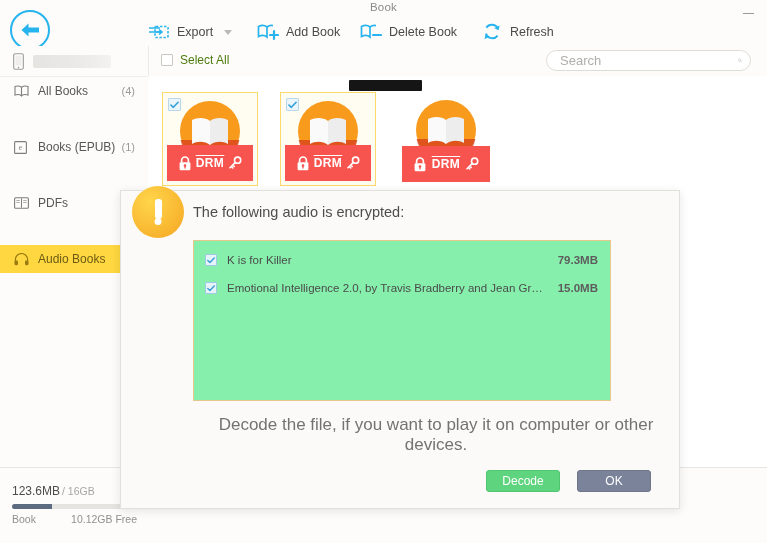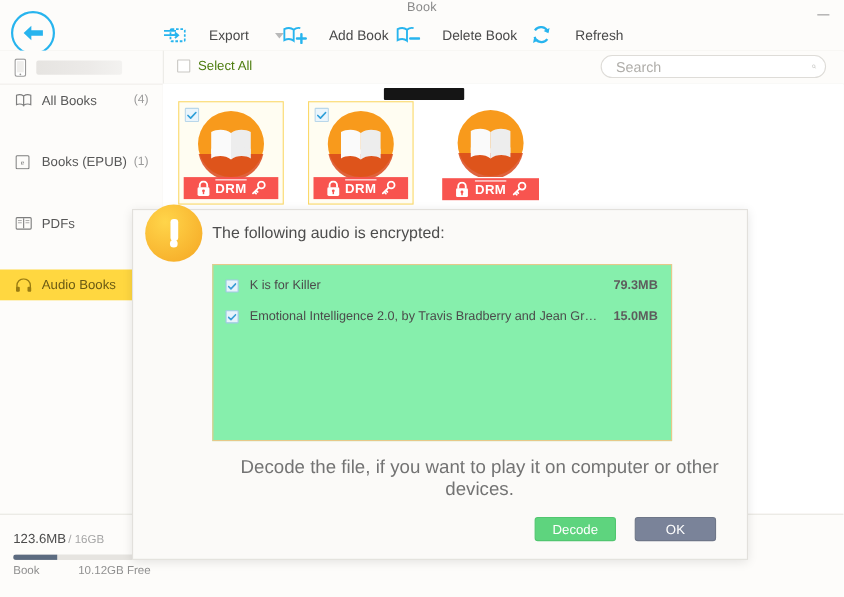--- a/index.html
+++ b/index.html
@@ -31,21 +31,21 @@
   .back-btn{
     position:absolute;left:10px;top:10px;width:40px;height:40px;border-radius:50%;
     border:2px solid #27b4ee;box-sizing:border-box;
     display:flex;align-items:center;justify-content:center;cursor:pointer;
     background:#fdfcfa;
   }
 
   
   .tool{
     position:absolute;top:19px;height:26px;display:flex;align-items:center;
-    gap:20px;cursor:pointer;font-size:12.5px;color:#4a4a4a;white-space:nowrap;
+    gap:7px;cursor:pointer;font-size:12.5px;color:#4a4a4a;white-space:nowrap;
   }
   .tool .ic{display:flex;align-items:center;justify-content:center;width:22px;height:20px;}
   .caret{width:0;height:0;border-left:4px solid transparent;border-right:4px solid transparent;
          border-top:5px solid #b9b9b9;margin-left:4px;}
 
   
   .subbar{
     position:absolute;left:148px;top:46px;width:619px;height:30px;
     background:#fdfcfa;border-bottom:1px solid #eceae6;
   }
@@ -105,21 +105,21 @@
     background:#fff;cursor:pointer;
   }
   .card.sel{border:1px solid #fbd96b;background:#fffdf2;}
   .card .ckb{
     position:absolute;left:5px;top:5px;width:13px;height:13px;border:1px solid #b9d7ea;
     background:#eaf5fc;border-radius:1px;box-sizing:border-box;
     display:flex;align-items:center;justify-content:center;
   }
   .thumb{position:absolute;left:50%;top:7px;transform:translateX(-50%);}
   .drm{
-    position:absolute;left:4px;right:4px;bottom:4px;height:20px;background:#f8544f;
+    position:absolute;left:4px;right:4px;bottom:4px;height:36px;background:#f8544f;
     display:flex;align-items:center;justify-content:space-between;padding:0 11px;
     box-sizing:border-box;
   }
   .drm .txt{
     font-size:12px;font-weight:bold;color:#fff;letter-spacing:.4px;
     text-decoration:overline;line-height:1;
   }
 
   
   .statusbar{

